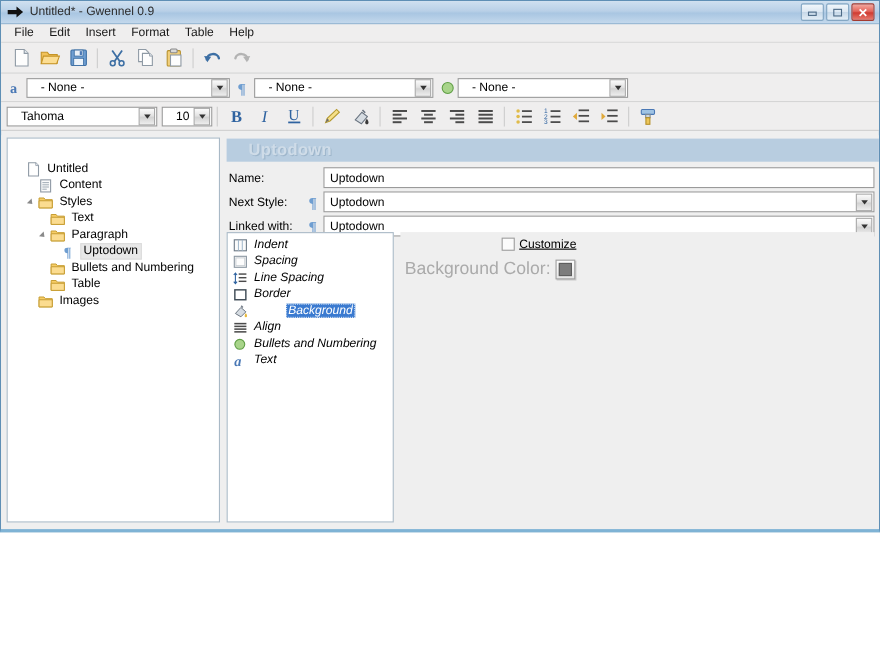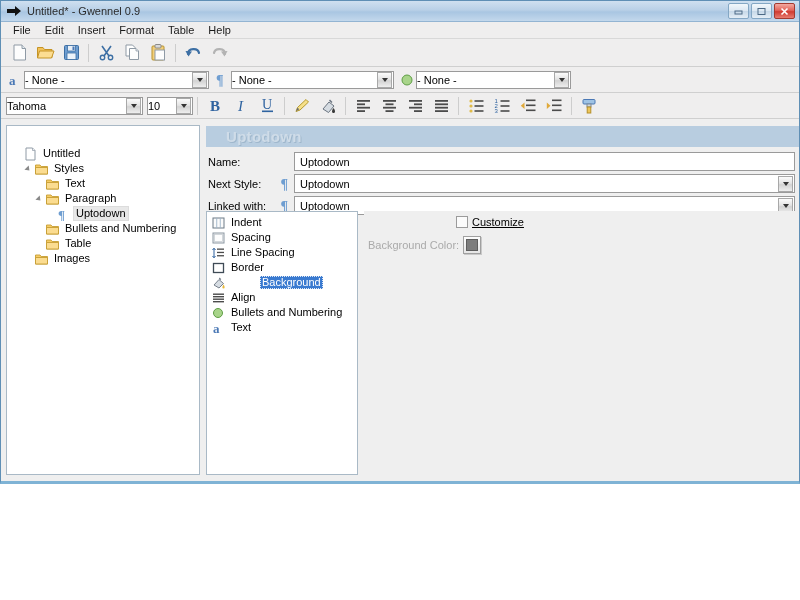--- a/index.html
+++ b/index.html
@@ -85,21 +85,21 @@
   }
 
   
   .combo {
     height: 18px;
     background: #fff;
     border: 1px solid #9a9a9a;
     display: flex; align-items: center;
     font-size: 11px;
     position: relative;
-    padding-left: 0;
+    padding-left: 12px;
   }
   .combo .val { flex:1 1 auto; white-space: nowrap; overflow: hidden; }
   .combo-arrow {
     width: 15px; height: 16px;
     margin: 0 1px 0 0;
     background: linear-gradient(to bottom,#fbfbfb,#e3e3e3 45%,#d2d2d2 55%,#eeeeee);
     border: 1px solid #a8a8a8;
     display: flex; align-items: center; justify-content: center;
     flex: 0 0 auto;
   }
@@ -179,41 +179,41 @@
     flex: 1 1 auto;
   }
   .combo2 .v { flex:1 1 auto; }
 
   .cat-panel {
     position: absolute; left: 2px; top: 88px; width: 152px; bottom: 6px;
     background: #fff; border: 1px solid #a9b9c6;
   }
   .cat-list { padding: 3px 0 0 3px; }
   .cat-row {
-    height: 15px; display:flex; align-items:center; font-size:11px; white-space:nowrap;
+    height: 15px; display:flex; align-items:center; font-size:11px; white-space:nowrap;font-style:italic;
   }
   .cat-row .cicon { width:16px; height:14px; flex:0 0 auto; display:flex; align-items:center; justify-content:center; margin-right:3px;}
   .cat-row .clbl { padding:0 2px; line-height:13px;}
   .cat-row.selected .clbl {
     background:#3a7ad0; color:#fff;
     outline: 1px dotted #dfe9f5; outline-offset: -1px; margin-left: 31px;
   }
 
   .detail-pane {
     position: absolute; left: 160px; top: 88px; right: 4px; bottom: 6px;
     background: #efefef;
   }
   .chk-row { position:absolute; left: 92px; top: 5px; display:flex; align-items:center; gap:4px;text-decoration:underline;}
   .checkbox {
     width: 12px; height: 12px; background:#fbfbfb;
     border:1px solid #9b9b9b;
   }
   .chk-row .clabel { font-size:11px; }
   .bgcolor-row { position:absolute; left: 4px; top: 25px; display:flex; align-items:center; gap:4px;}
-  .bgcolor-row .dlabel { font-size:11px; color:#aaaaaa; }
+  .bgcolor-row .dlabel { font-size:16px; color:#aaaaaa; }
   .swatch-btn {
     width: 18px; height: 18px;
     border: 1px solid #a0a0a0;
     background: linear-gradient(to bottom,#fdfdfd,#e6e6e6);
     display:flex; align-items:center; justify-content:center;
     box-shadow: 1px 1px 0 #c9c9c9;
   }
   .swatch-inner { width:12px; height:12px; background:#7d7d7d; border:1px solid #5e5e5e;}
 </style>
 </head>
@@ -515,20 +515,36 @@
             <span class="tnode-icon">
               <svg width="15" height="14" viewBox="0 0 15 14">
                 <path d="M3 1 H9.5 L12 3.5 V13 H3 Z" fill="#fff" stroke="#8f9aa5"></path>
                 <path d="M9.5 1 V3.5 H12" fill="#e9eef2" stroke="#8f9aa5" stroke-width="0.7"></path>
               </svg>
             </span>
             <span class="lbl">Untitled</span>
           </div>
           <div class="tree-row">
             <span class="guide"></span>
+            <span class="expander"></span>
+            <span class="tnode-icon">
+              <svg width="15" height="14" viewBox="0 0 15 14">
+                <rect x="3" y="1.5" width="9" height="11" fill="#fbfbfb" stroke="#8f9aa5"></rect>
+                <g fill="#a8b2bb">
+                  <rect x="4.5" y="3.5" width="6" height="1"></rect>
+                  <rect x="4.5" y="5.5" width="6" height="1"></rect>
+                  <rect x="4.5" y="7.5" width="6" height="1"></rect>
+                  <rect x="4.5" y="9.5" width="4" height="1"></rect>
+                </g>
+              </svg>
+            </span>
+            <span class="lbl">Content</span>
+          </div>
+          <div class="tree-row">
+            <span class="guide"></span>
             <span class="expander">
               <span class="tri-expanded"></span>
             </span>
             <span class="tnode-icon">
               <svg width="15" height="14" viewBox="0 0 15 14">
                 <path d="M1.5 3 H6 L7.2 4.5 H13.5 V12 H1.5 Z" fill="#f7cd66" stroke="#c69d33" stroke-width="0.9"></path>
                 <path d="M1.5 5.5 H13.5 V12 H1.5 Z" fill="#fbdc90" stroke="#c69d33" stroke-width="0.9"></path>
               </svg>
             </span>
             <span class="lbl">Styles</span>

